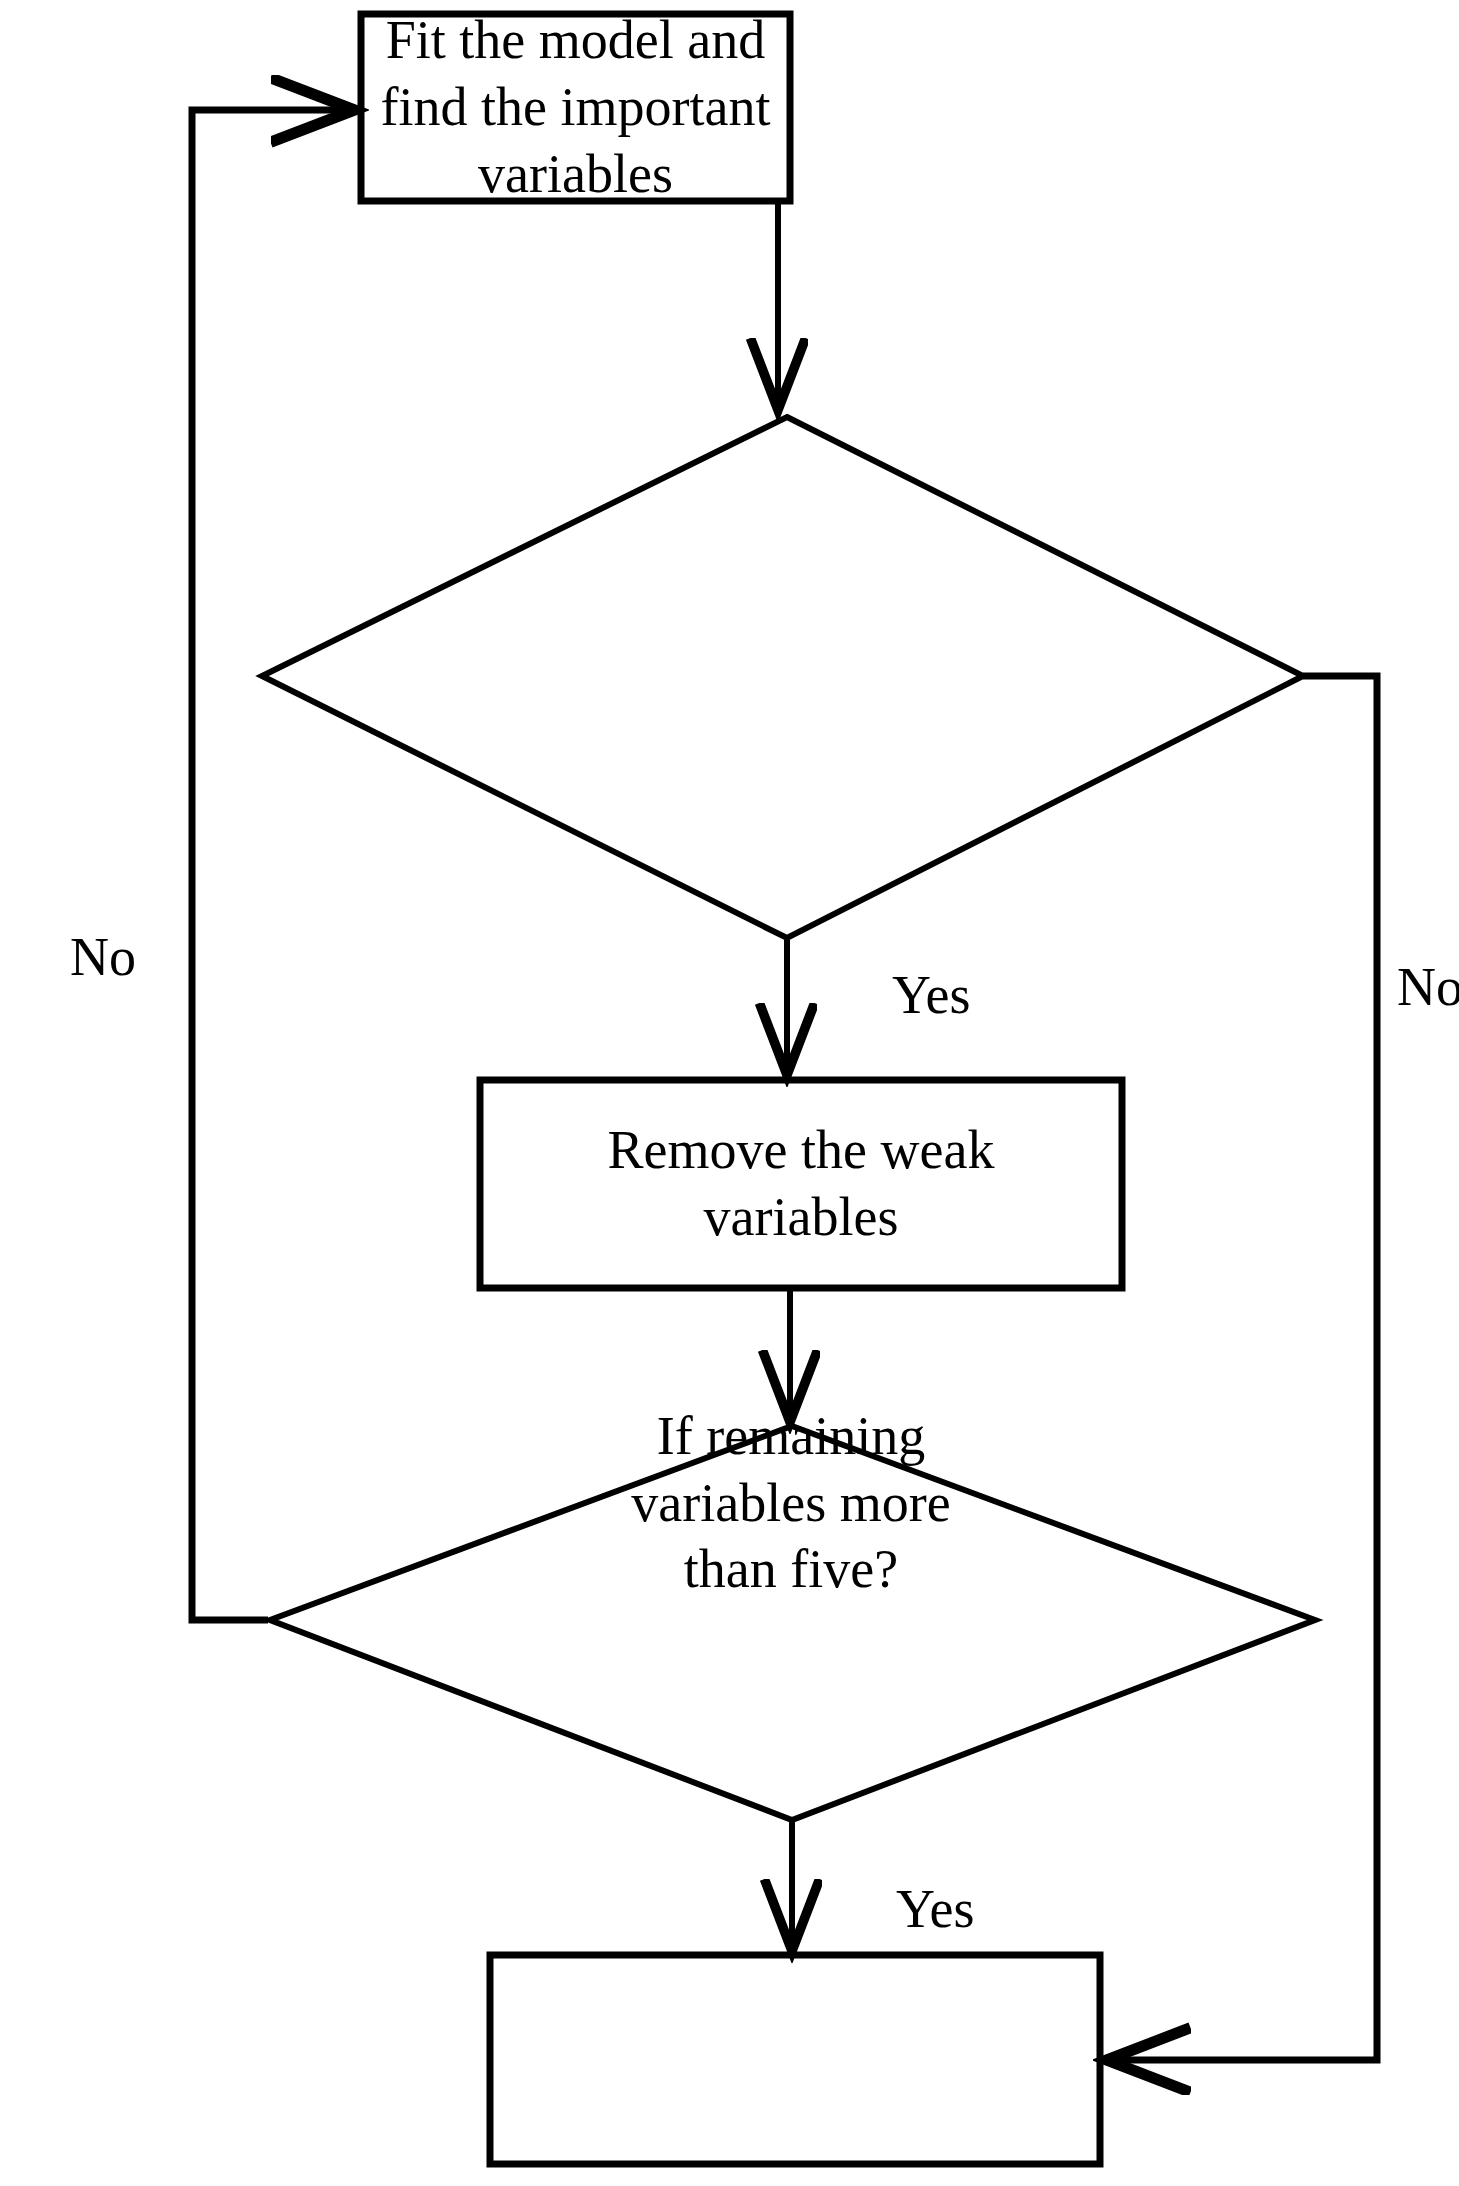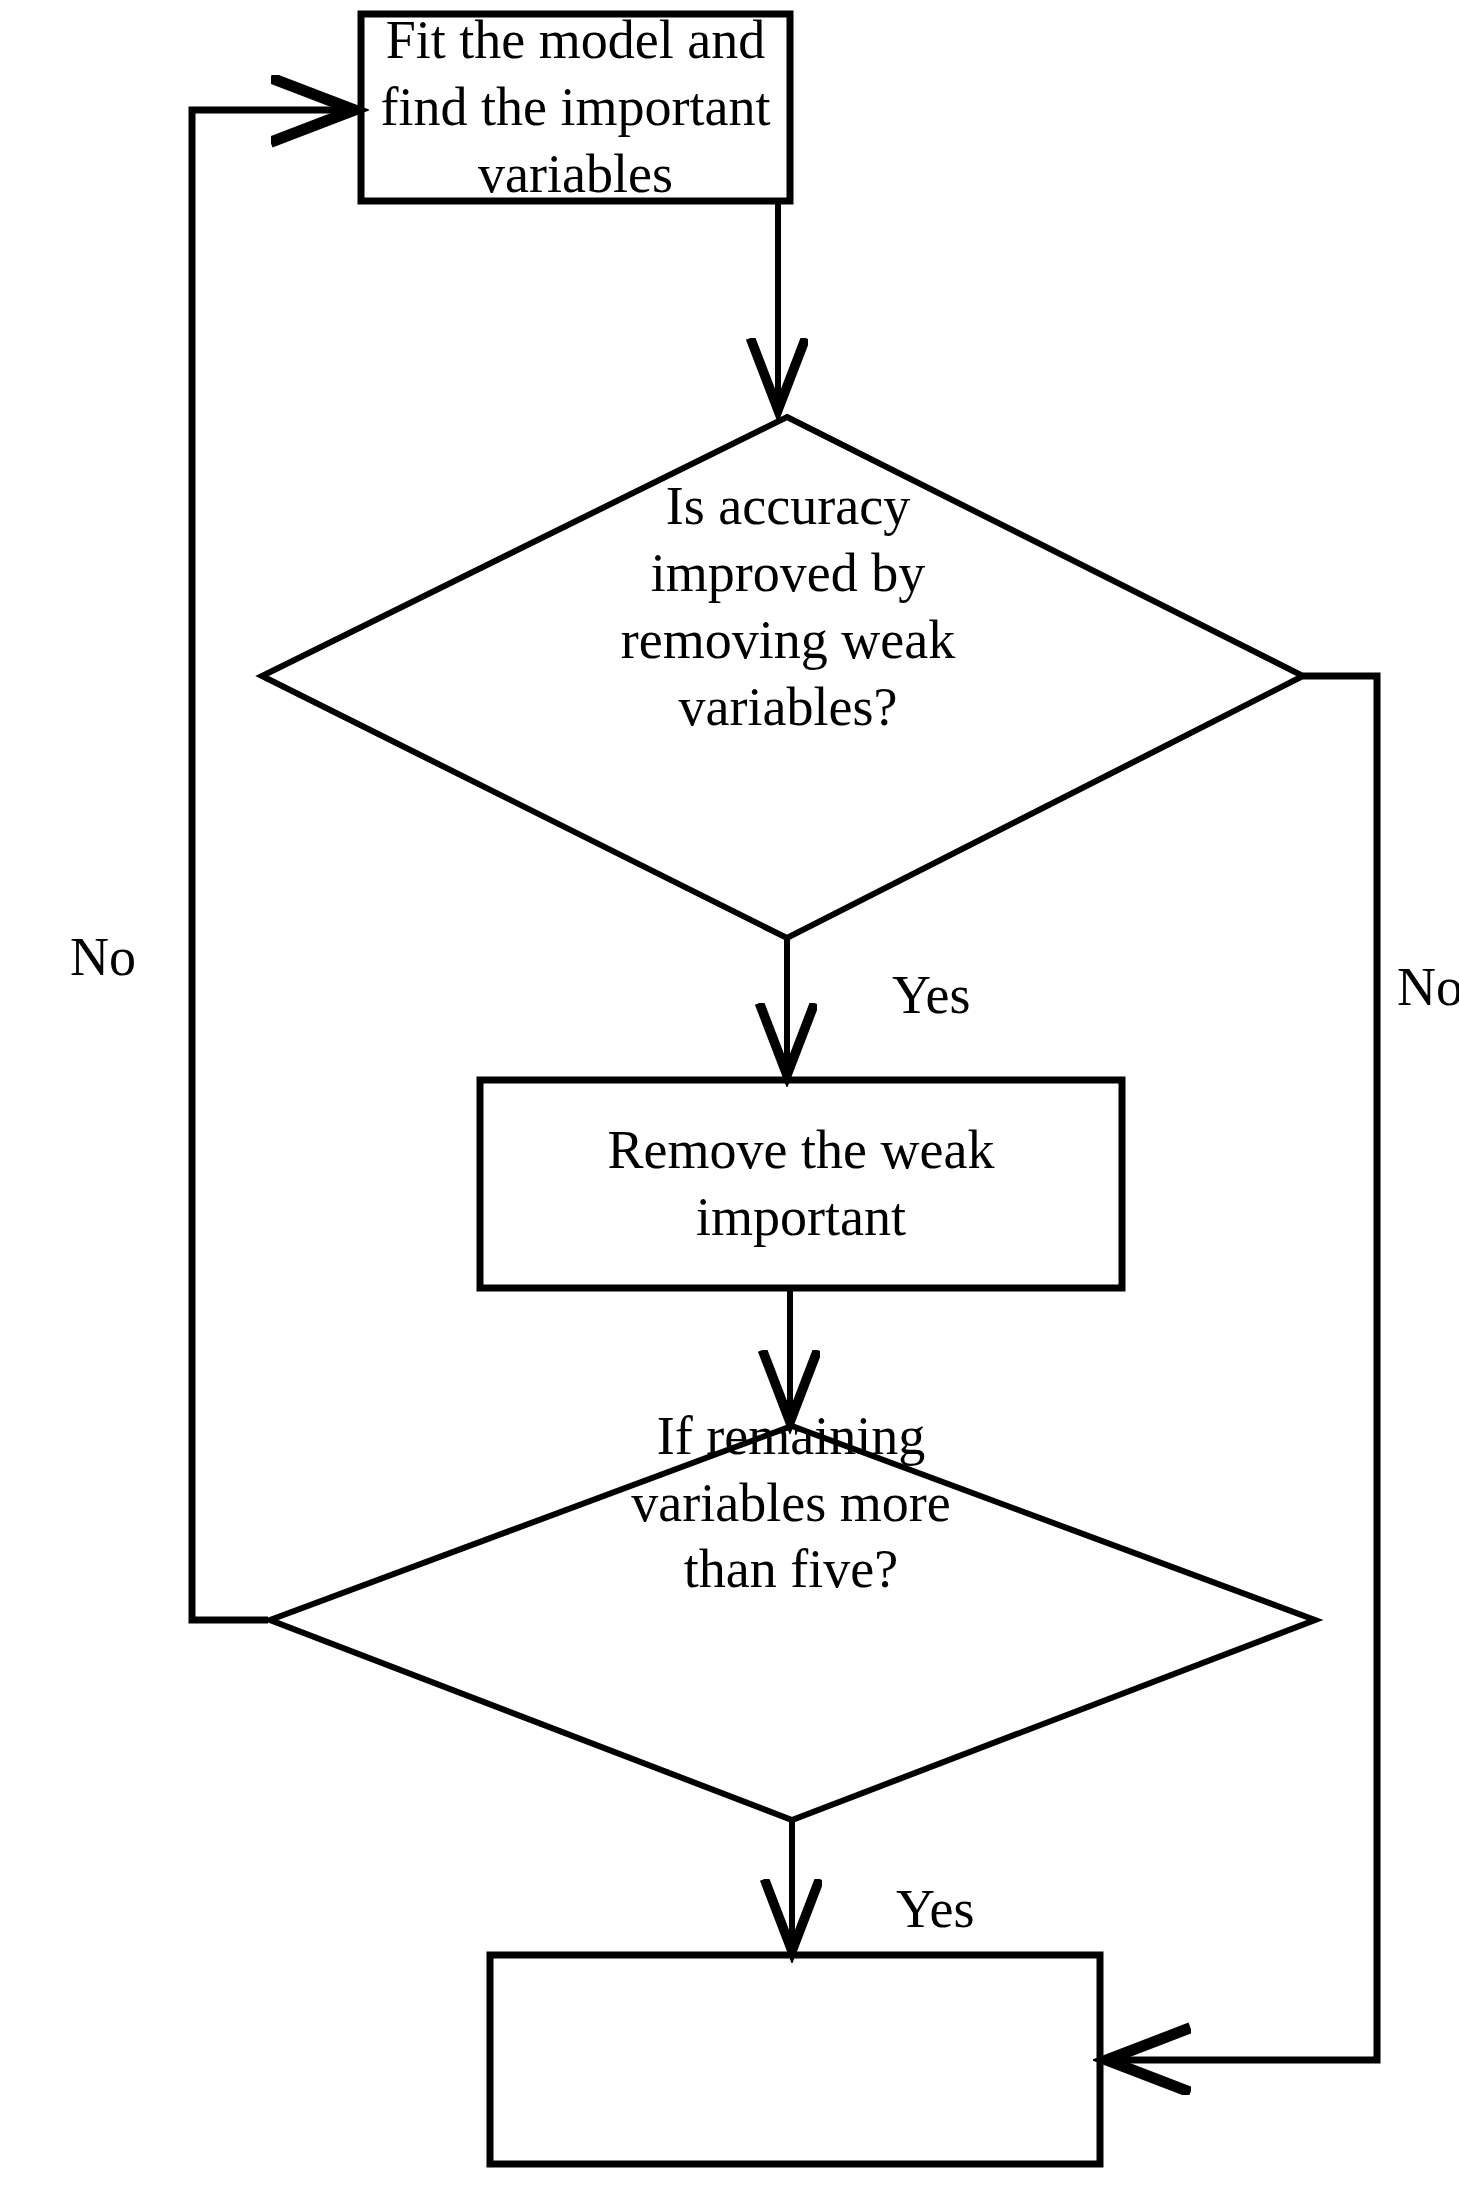--- a/index.html
+++ b/index.html
@@ -77,27 +77,23 @@
 
     <polyline points="228,1620 152,1620 152,110 311,110" fill="none" stroke="#000000" stroke-width="7" marker-end="url(#arrowhead)"></polyline>
 
     <polyline points="1263,676 1337,676 1337,2060 1070,2060" fill="none" stroke="#000000" stroke-width="7" marker-end="url(#arrowhead)"></polyline>
   </svg>
 
   <div class="node-label" style="left:327px; top:18px; width:417px; height:179px;">Fit the model and
 find the important
 variables</div>
 
-  <div class="node-label" style="left:460px; top:472px; width:576px; height:270px;">Is accuracy
-improved by
-removing weak
-variables?</div>
 
   <div class="node-label" style="left:446px; top:1086px; width:630px; height:196px;">Remove the weak
-important</div>
+variables</div>
 
   <div class="node-label" style="left:462px; top:1400px; width:578px; height:206px;">If remaining
 variables more
 than five?</div>
 
 
   <div class="edge-label" style="left:30px; top:930px;">No</div>
 
   <div class="edge-label" style="left:1357px; top:960px;">No</div>
 

